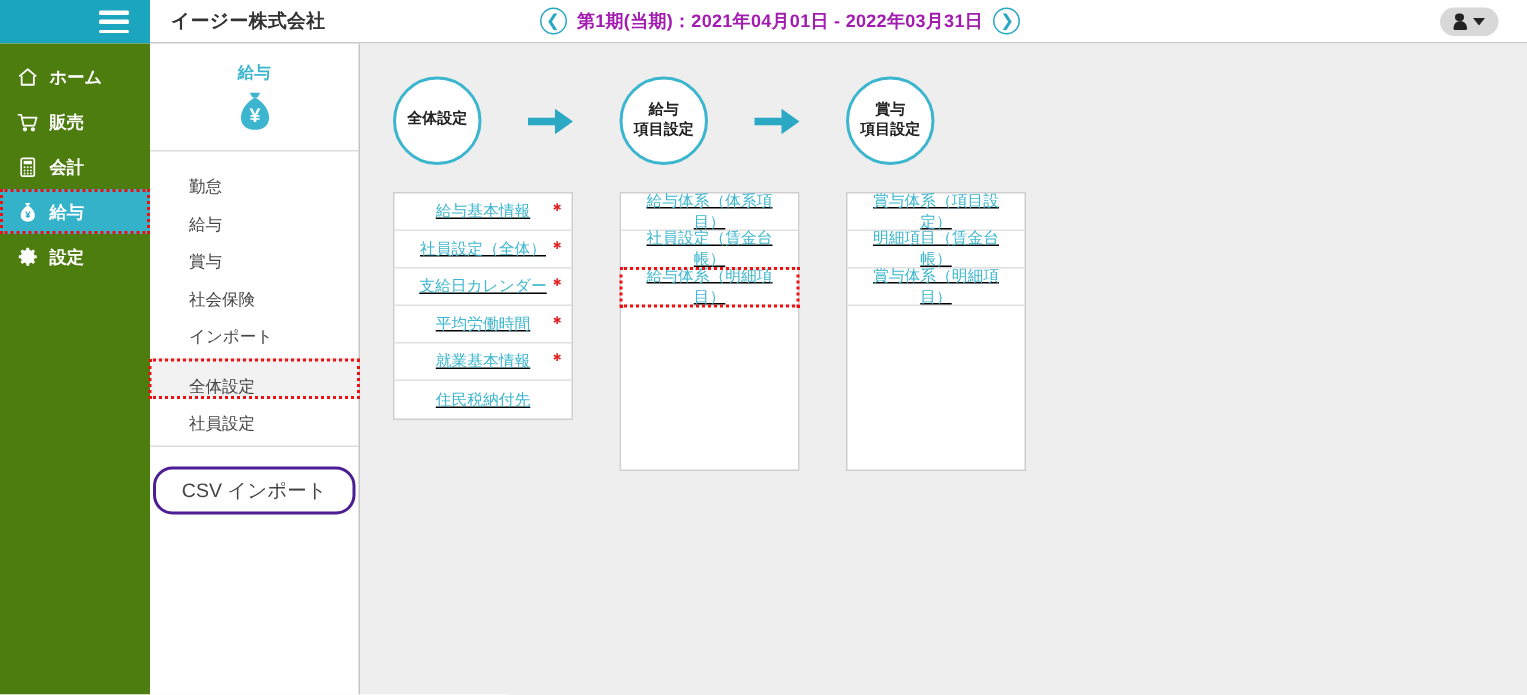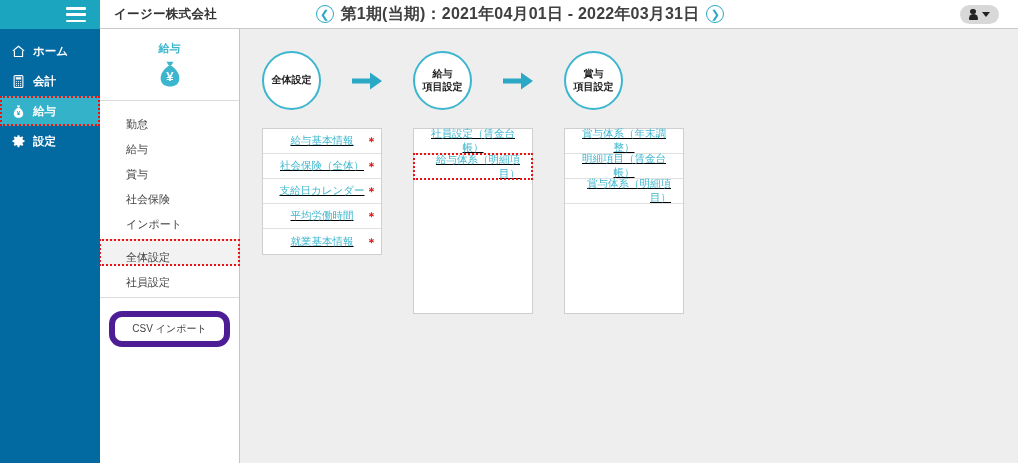--- a/index.html
+++ b/index.html
@@ -24,36 +24,36 @@
   .period-wrap {
     position: absolute; left: 0; right: 0; top: 0; bottom: 0;
     display: flex; align-items: center; justify-content: center; gap: 7px; pointer-events: none;
   }
   .period-wrap > * { pointer-events: auto; }
   .circ-btn {
     width: 18px; height: 18px; border-radius: 50%; border: 1.6px solid #29a8c4;
     color: #29a8c4; display: flex; align-items: center; justify-content: center;
     font-size: 11px; line-height: 1; cursor: pointer; background: #fff; font-weight: bold;
   }
-  .period-text { font-size: 16px; color: #404040; font-weight: bold; letter-spacing: .2px; }
+  .period-text { font-size: 12px; color: #a21caf; font-weight: bold; letter-spacing: .2px; }
   .tb-right { width: 78px; background:#fff; display: flex; align-items: center; justify-content: center; border-bottom: 1px solid #c9c9c9; }
   .user-chip {
     background: #d8d8d8; border-radius: 11px; height: 19px; padding: 0 9px;
     display: flex; align-items: center; gap: 4px; cursor: pointer;
   }
   .user-chip .person { width: 9px; height: 11px; position: relative; }
   .user-chip .person::before { content:""; position:absolute; top:0; left:1.6px; width:5.8px; height:5.8px; border-radius:50%; background:#222; }
   .user-chip .person::after { content:""; position:absolute; bottom:0; left:0; width:9px; height:5.2px; border-radius: 4.5px 4.5px 1px 1px; background:#222; }
   .caret-d { width:0; height:0; border-left:4px solid transparent; border-right:4px solid transparent; border-top:5px solid #222; }
 
   
   .body-row { flex: 1; display: flex; min-height: 0; }
 
   
-  .sidebar { width: 100px; background: #0369a1; flex: 0 0 100px; padding-top: 7px; }
+  .sidebar { width: 100px; background: #4d7c0f; flex: 0 0 100px; padding-top: 7px; }
   .side-item {
     height: 30px; display: flex; align-items: center; gap: 7px; padding-left: 11px;
     color: #ffffff; font-size: 11.5px; font-weight: bold; cursor: pointer; position: relative;
   }
   .side-item.active { background: #34b2c9; }
   .side-item.hl { outline: 2px dotted #ee1111; outline-offset: -2px; }
   .si-ico { width: 15px; height: 15px; flex: 0 0 15px; display:flex; align-items:center; justify-content:center; }
   .si-ico svg { width: 15px; height: 15px; display:block; }
 
   
@@ -70,22 +70,22 @@
   .subnav-list { padding-top: 6px; }
   .sub-item {
     height: 25px; display: flex; align-items: flex-end; padding-left: 26px;
     font-size: 11px; color: #444444; cursor: pointer; position: relative;
   }
   .sub-item.sel { background: #f2f2f2; }
   .sub-item.hl { outline: 2px dotted #ee1111; outline-offset: -1px; }
   .sub-divider { border-top: 1px solid #dcdcdc; margin-top: 7px; }
   .csv-wrap { display: flex; justify-content: center; margin-top: 13px; }
   .csv-btn {
-    border: 6px solid #4c1d95; border-radius: 13px; background: #fff;
-    font-size: 10px; color: #444; padding: 5px 17px; cursor: pointer;
+    border: 2px solid #4c1d95; border-radius: 13px; background: #fff;
+    font-size: 13px; color: #444; padding: 5px 17px; cursor: pointer;
     font-family: inherit;
   }
 
   
   .content { flex: 1; background: #eeeeee; position: relative; padding: 22px 0 0 22px; }
 
   .steps { display: flex; align-items: center; gap: 0; margin-bottom: 18px; }
   .step-circle {
     width: 59px; height: 59px; border-radius: 50%; background: #ffffff;
     border: 2px solid #3cb6ce; display: flex; flex-direction: column;
@@ -100,21 +100,21 @@
   .col-spacer { width: 31px; }
   .card {
     background: #ffffff; border: 1px solid #cfcfcf;
   }
   .card.tall { height: 186px; }
   .card-item {
     height: 25px; border-bottom: 1px solid #e0e0e0; position: relative;
     display: flex; align-items: center; justify-content: center;
     font-size: 10.5px; color: #3cb6ce; cursor: pointer; padding: 0 12px; text-align:center;
   }
-  .card-item:last-child { border-bottom: none; text-align: right; }
+  .card-item:last-child { border-bottom: none; }
   .card.tall .card-item:nth-child(3) { border-bottom: 1px solid #e0e0e0; }
   .card-item.hl { outline: 2px dotted #ee1111; outline-offset: -1px; z-index: 2; }
   .req-star {
     position: absolute; right: 4px; top: 50%; transform: translateY(-50%);
     color: #e02020; font-size: 11px; line-height: 1; font-weight: bold;
   }
 </style>
 </head>
 <body>
 
@@ -150,20 +150,30 @@
       <div class="side-item">
         <span class="si-ico">
           <svg viewBox="0 0 24 24" fill="none" stroke="#fff" stroke-width="1.9" stroke-linejoin="round">
             <path d="M3 11 L12 3.5 L21 11"></path>
               <path d="M5.5 10.5 V20 H18.5 V10.5"></path>
           </svg>
         </span>
         <span>ホーム</span>
       </div>
 
+      <div class="side-item">
+        <span class="si-ico">
+          <svg viewBox="0 0 24 24" fill="none" stroke="#fff" stroke-width="1.8" stroke-linejoin="round" stroke-linecap="round">
+            <path d="M2 4 H5 L7.5 15.5 H19 L21.5 7 H6"></path>
+            <circle cx="9" cy="19.5" r="1.4" fill="#fff"></circle>
+              <circle cx="17.5" cy="19.5" r="1.4" fill="#fff"></circle>
+          </svg>
+        </span>
+        <span>販売</span>
+      </div>
 
       <div class="side-item">
         <span class="si-ico">
           <svg viewBox="0 0 24 24" fill="none" stroke="#fff" stroke-width="1.8">
             <rect x="5" y="2.5" width="14" height="19" rx="1.6"></rect>
             <rect x="7.6" y="5.2" width="8.8" height="3.6" fill="#fff" stroke="none"></rect>
             <circle cx="8.6" cy="12" r="1" fill="#fff" stroke="none"></circle>
               <circle cx="12" cy="12" r="1" fill="#fff" stroke="none"></circle>
               <circle cx="15.4" cy="12" r="1" fill="#fff" stroke="none"></circle>
             <circle cx="8.6" cy="15.4" r="1" fill="#fff" stroke="none"></circle>
@@ -267,57 +277,63 @@
 
       <div class="columns">
 
         <div class="col">
           <div class="card">
             <div class="card-item">
               <span>給与基本情報</span>
               <span class="req-star">＊</span>
             </div>
             <div class="card-item">
-              <span>社会保険（全体）</span>
+              <span>社員設定（全体）</span>
               <span class="req-star">＊</span>
             </div>
             <div class="card-item">
               <span>支給日カレンダー</span>
               <span class="req-star">＊</span>
             </div>
             <div class="card-item">
               <span>平均労働時間</span>
               <span class="req-star">＊</span>
             </div>
             <div class="card-item">
               <span>就業基本情報</span>
               <span class="req-star">＊</span>
+            </div>
+            <div class="card-item">
+              <span>住民税納付先</span>
             </div>
           </div>
         </div>
 
         <div class="col-spacer"></div>
 
         <div class="col">
           <div class="card tall">
             <div class="card-item">
+              <span>給与体系（体系項目）</span>
+            </div>
+            <div class="card-item">
               <span>社員設定（賃金台帳）</span>
             </div>
             <div class="card-item hl">
               <span>給与体系（明細項目）</span>
             </div>
           </div>
         </div>
 
         <div class="col-spacer"></div>
 
         <div class="col">
           <div class="card tall">
             <div class="card-item">
-              <span>賞与体系（年末調整）</span>
+              <span>賞与体系（項目設定）</span>
             </div>
             <div class="card-item">
               <span>明細項目（賃金台帳）</span>
             </div>
             <div class="card-item">
               <span>賞与体系（明細項目）</span>
             </div>
           </div>
         </div>
 

